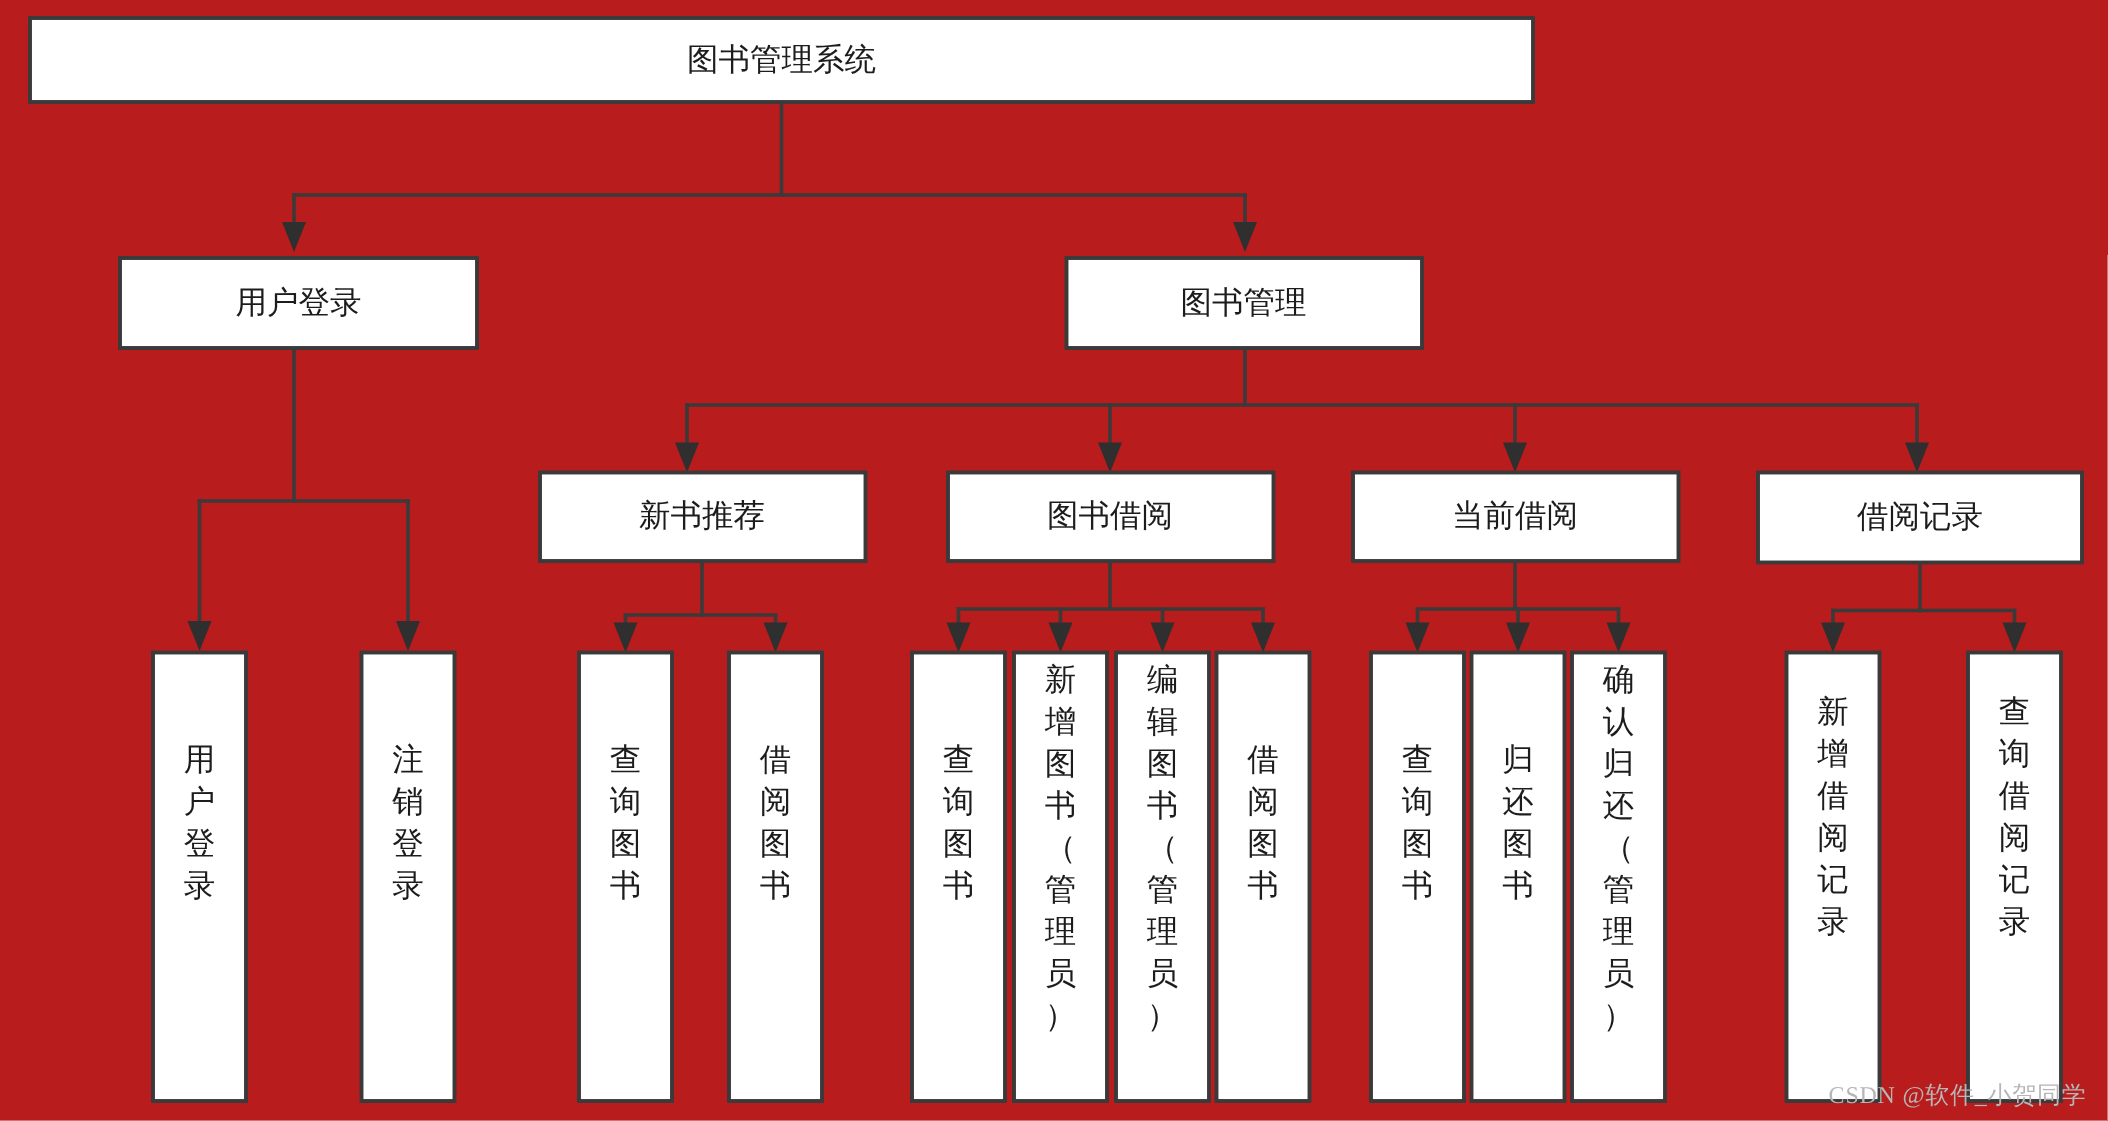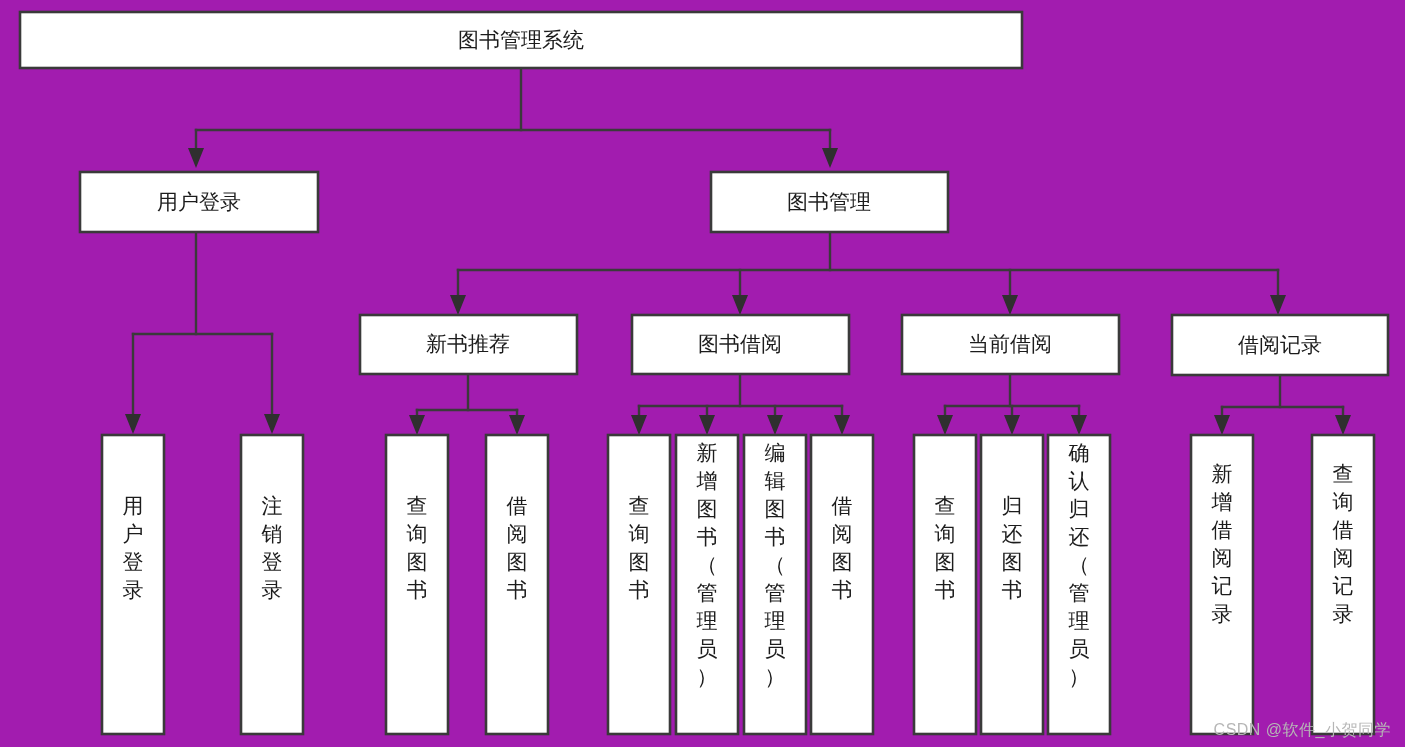--- a/index.html
+++ b/index.html
@@ -10,21 +10,21 @@
   body {
     width: 1405px;
     height: 747px;
     font-family: "Liberation Sans", "DejaVu Sans", sans-serif;
     overflow: hidden;
   }
   #diagram-root {
     position: relative;
     width: 1405px;
     height: 747px;
-    background: #a21caf;
+    background: #b91c1c;
   }
   svg#diagram-svg {
     position: absolute;
     left: 0;
     top: 0;
     width: 1405px;
     height: 747px;
     display: block;
   }
   .node-box {
@@ -52,21 +52,21 @@
   .node-label-v {
     font-family: "Liberation Sans", "DejaVu Sans", sans-serif;
     font-size: 21px;
     fill: #1c1c1c;
     text-anchor: middle;
   }
   .watermark-text {
     position: absolute;
     right: 14px;
     bottom: 6px;
-    font-family: Liberation Sans, sans-serif;
+    font-family: Liberation Serif, serif;
     font-size: 16px;
     color: #b6b6b6;
     letter-spacing: 0.5px;
     white-space: nowrap;
     user-select: none;
     margin-left: 32px;
   }
 </style>
 </head>
 <body>

